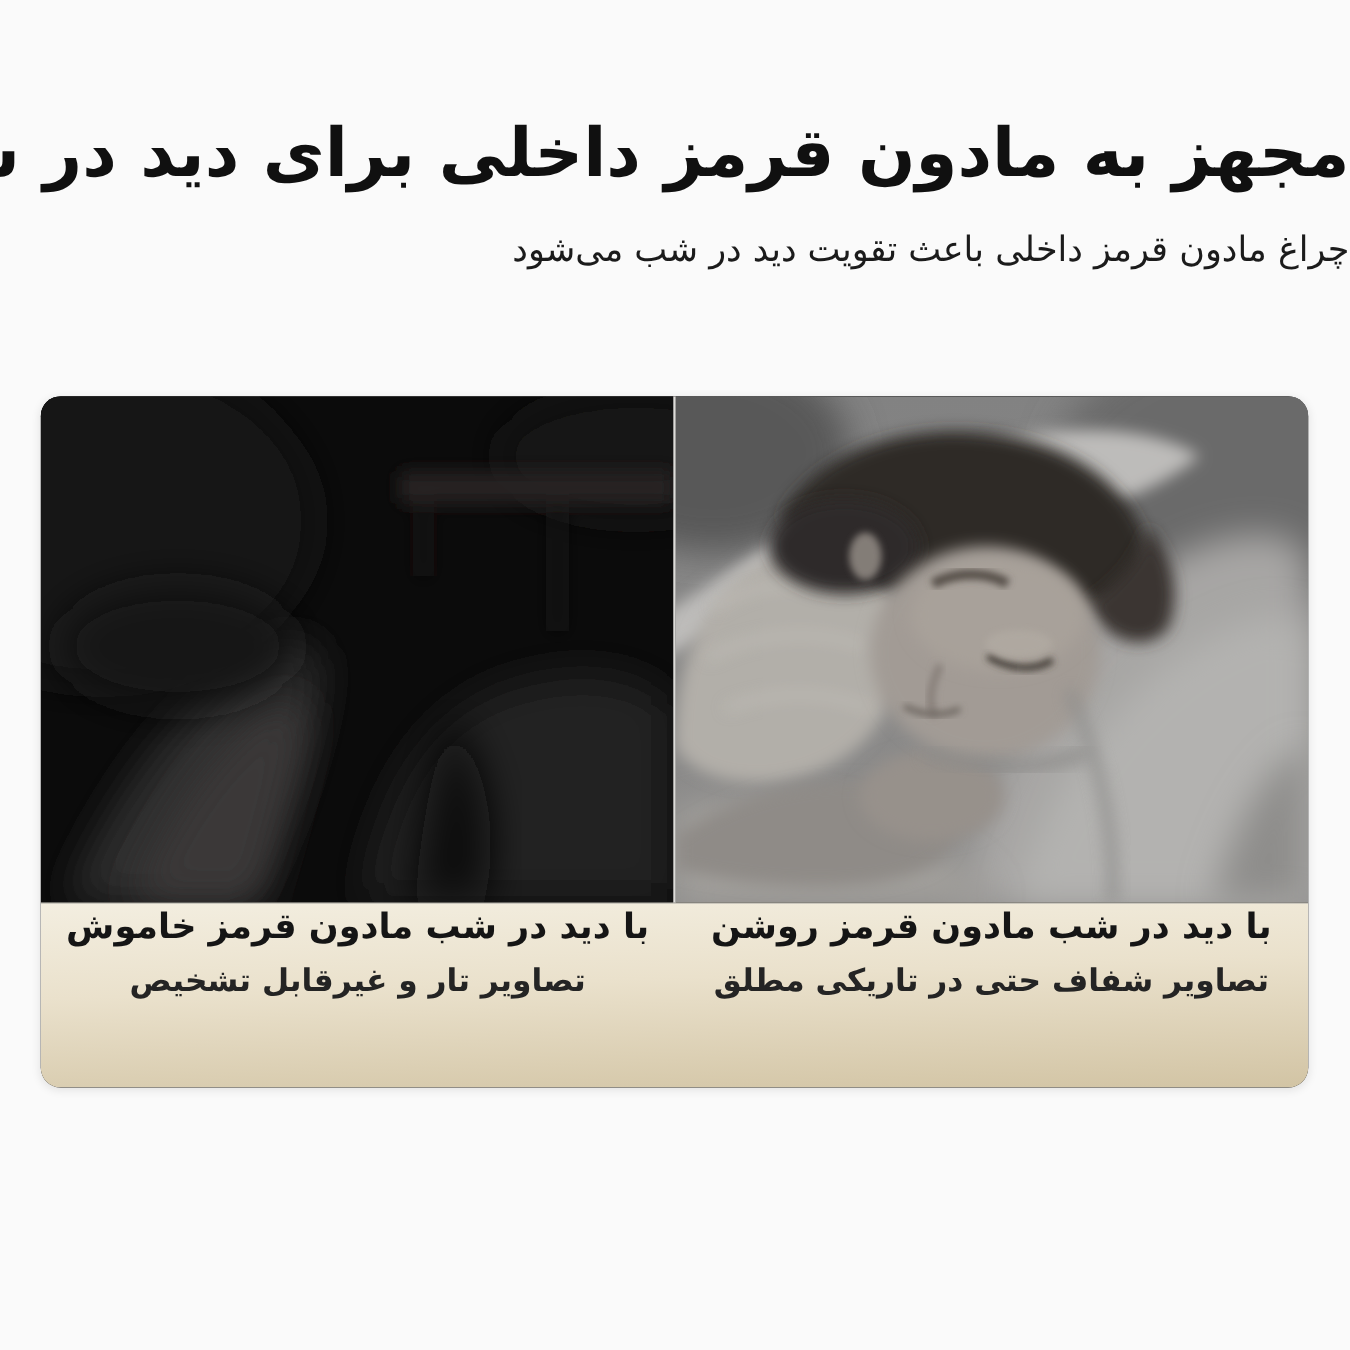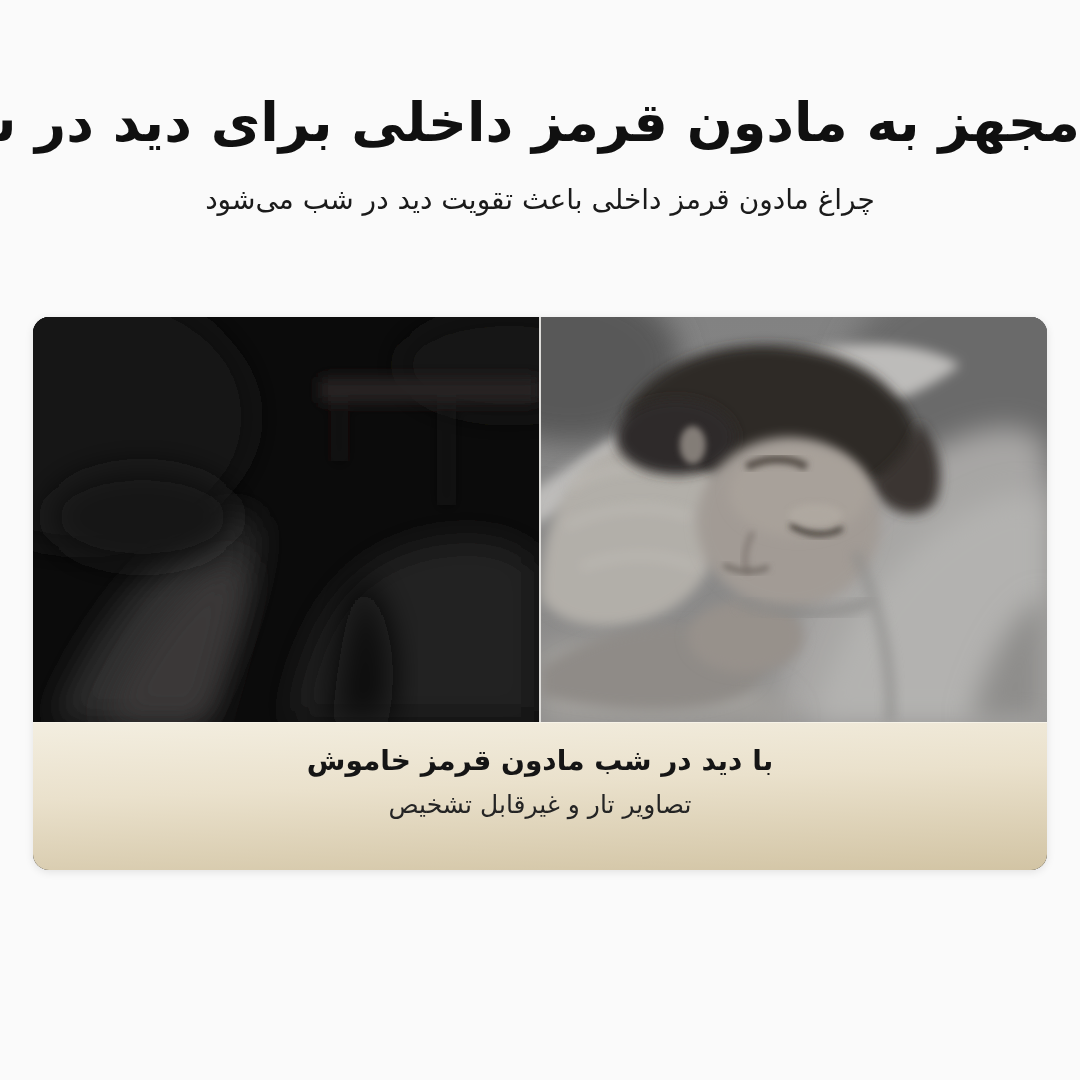--- a/index.html
+++ b/index.html
@@ -21,21 +21,21 @@
     color:#101010;
     line-height:1.3;
     white-space:nowrap;
   }
   .subtitle{
     margin:22px 0 0 0;
     font-size:28px;
     color:#1b1b1b;
     line-height:40px;
   }
-  .subtitle span{display:block;white-space:nowrap;}
+  .subtitle span{display:block;white-space:nowrap;text-align:right;}
 
   
   .card{
     position:absolute;
     top:317px;left:33px;
     width:1014px;height:553px;
     border-radius:16px;
     overflow:hidden;
     box-shadow:0 2px 8px rgba(0,0,0,0.10);
     background:#0b0b0b;
@@ -58,35 +58,35 @@
     background:linear-gradient(178deg,#f3eee0 0%,#eae1cc 42%,#d2c4a4 100%);
     border-top:1px solid #f7f3e8;
     box-sizing:border-box;
   }
   .caption{
     flex:1 1 0;
     direction:rtl;
     display:flex;
     flex-direction:column;
     align-items:center;
-    padding-top:20px;
     gap:10px;
   }
   .cap-title{
     font-size:28px;
     font-weight:bold;
     color:#151515;
     white-space:nowrap;
     line-height:1.3;
   }
   .cap-sub{
     font-size:25px;
     color:#242424;
     white-space:nowrap;
     line-height:1.3;
+    font-weight:bold;
   }
 </style>
 </head>
 <body>
 
 <div class="page">
 
   <header class="header">
     <h1 class="title">مجهز به مادون قرمز داخلی برای دید در شب</h1>
     <p class="subtitle">
@@ -170,16 +170,20 @@
           <path d="M315,235 C340,290 352,345 350,405" stroke="#8f8e8c" stroke-width="9" fill="none" filter="url(#rb2)" opacity="0.8"></path>
         </svg>
       </div>
     </div>
 
     <div class="captions">
       <div class="caption">
         <div class="cap-title">با دید در شب مادون قرمز خاموش</div>
         <div class="cap-sub">تصاویر تار و غیرقابل تشخیص</div>
       </div>
+      <div class="caption">
+        <div class="cap-title">با دید در شب مادون قرمز روشن</div>
+        <div class="cap-sub">تصاویر شفاف حتی در تاریکی مطلق</div>
+      </div>
     </div>
 
   </div>
 </div>
 
 </body></html>

